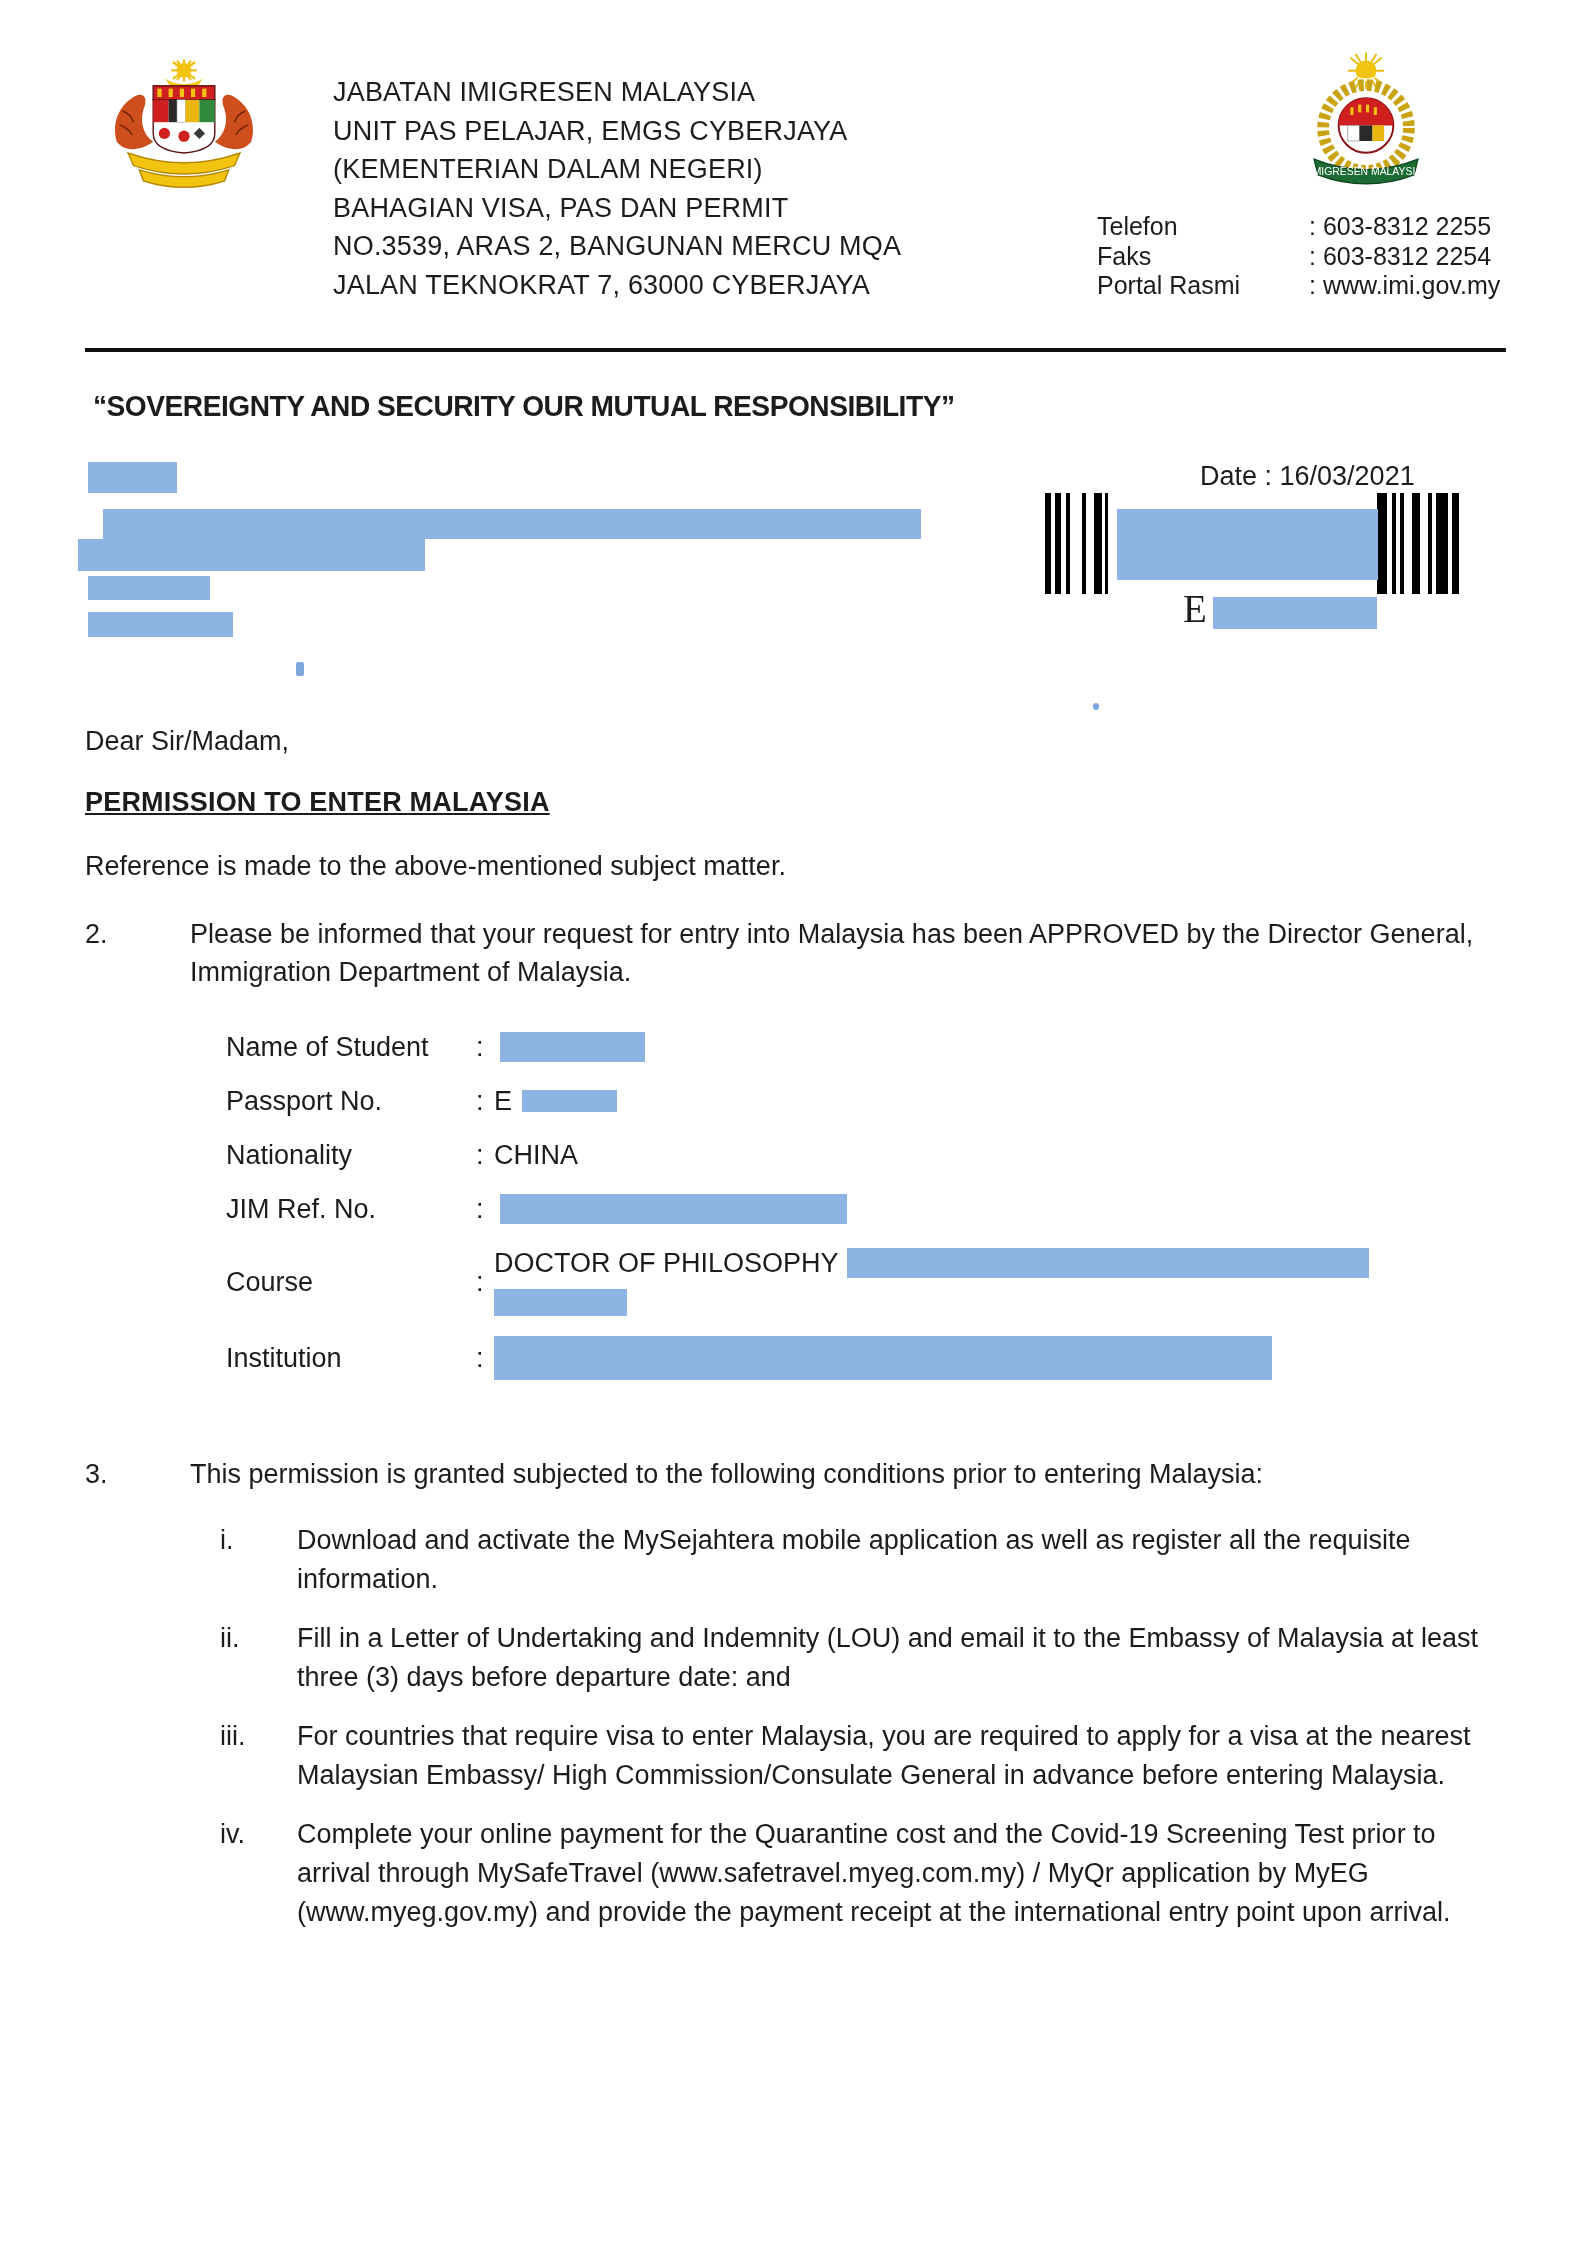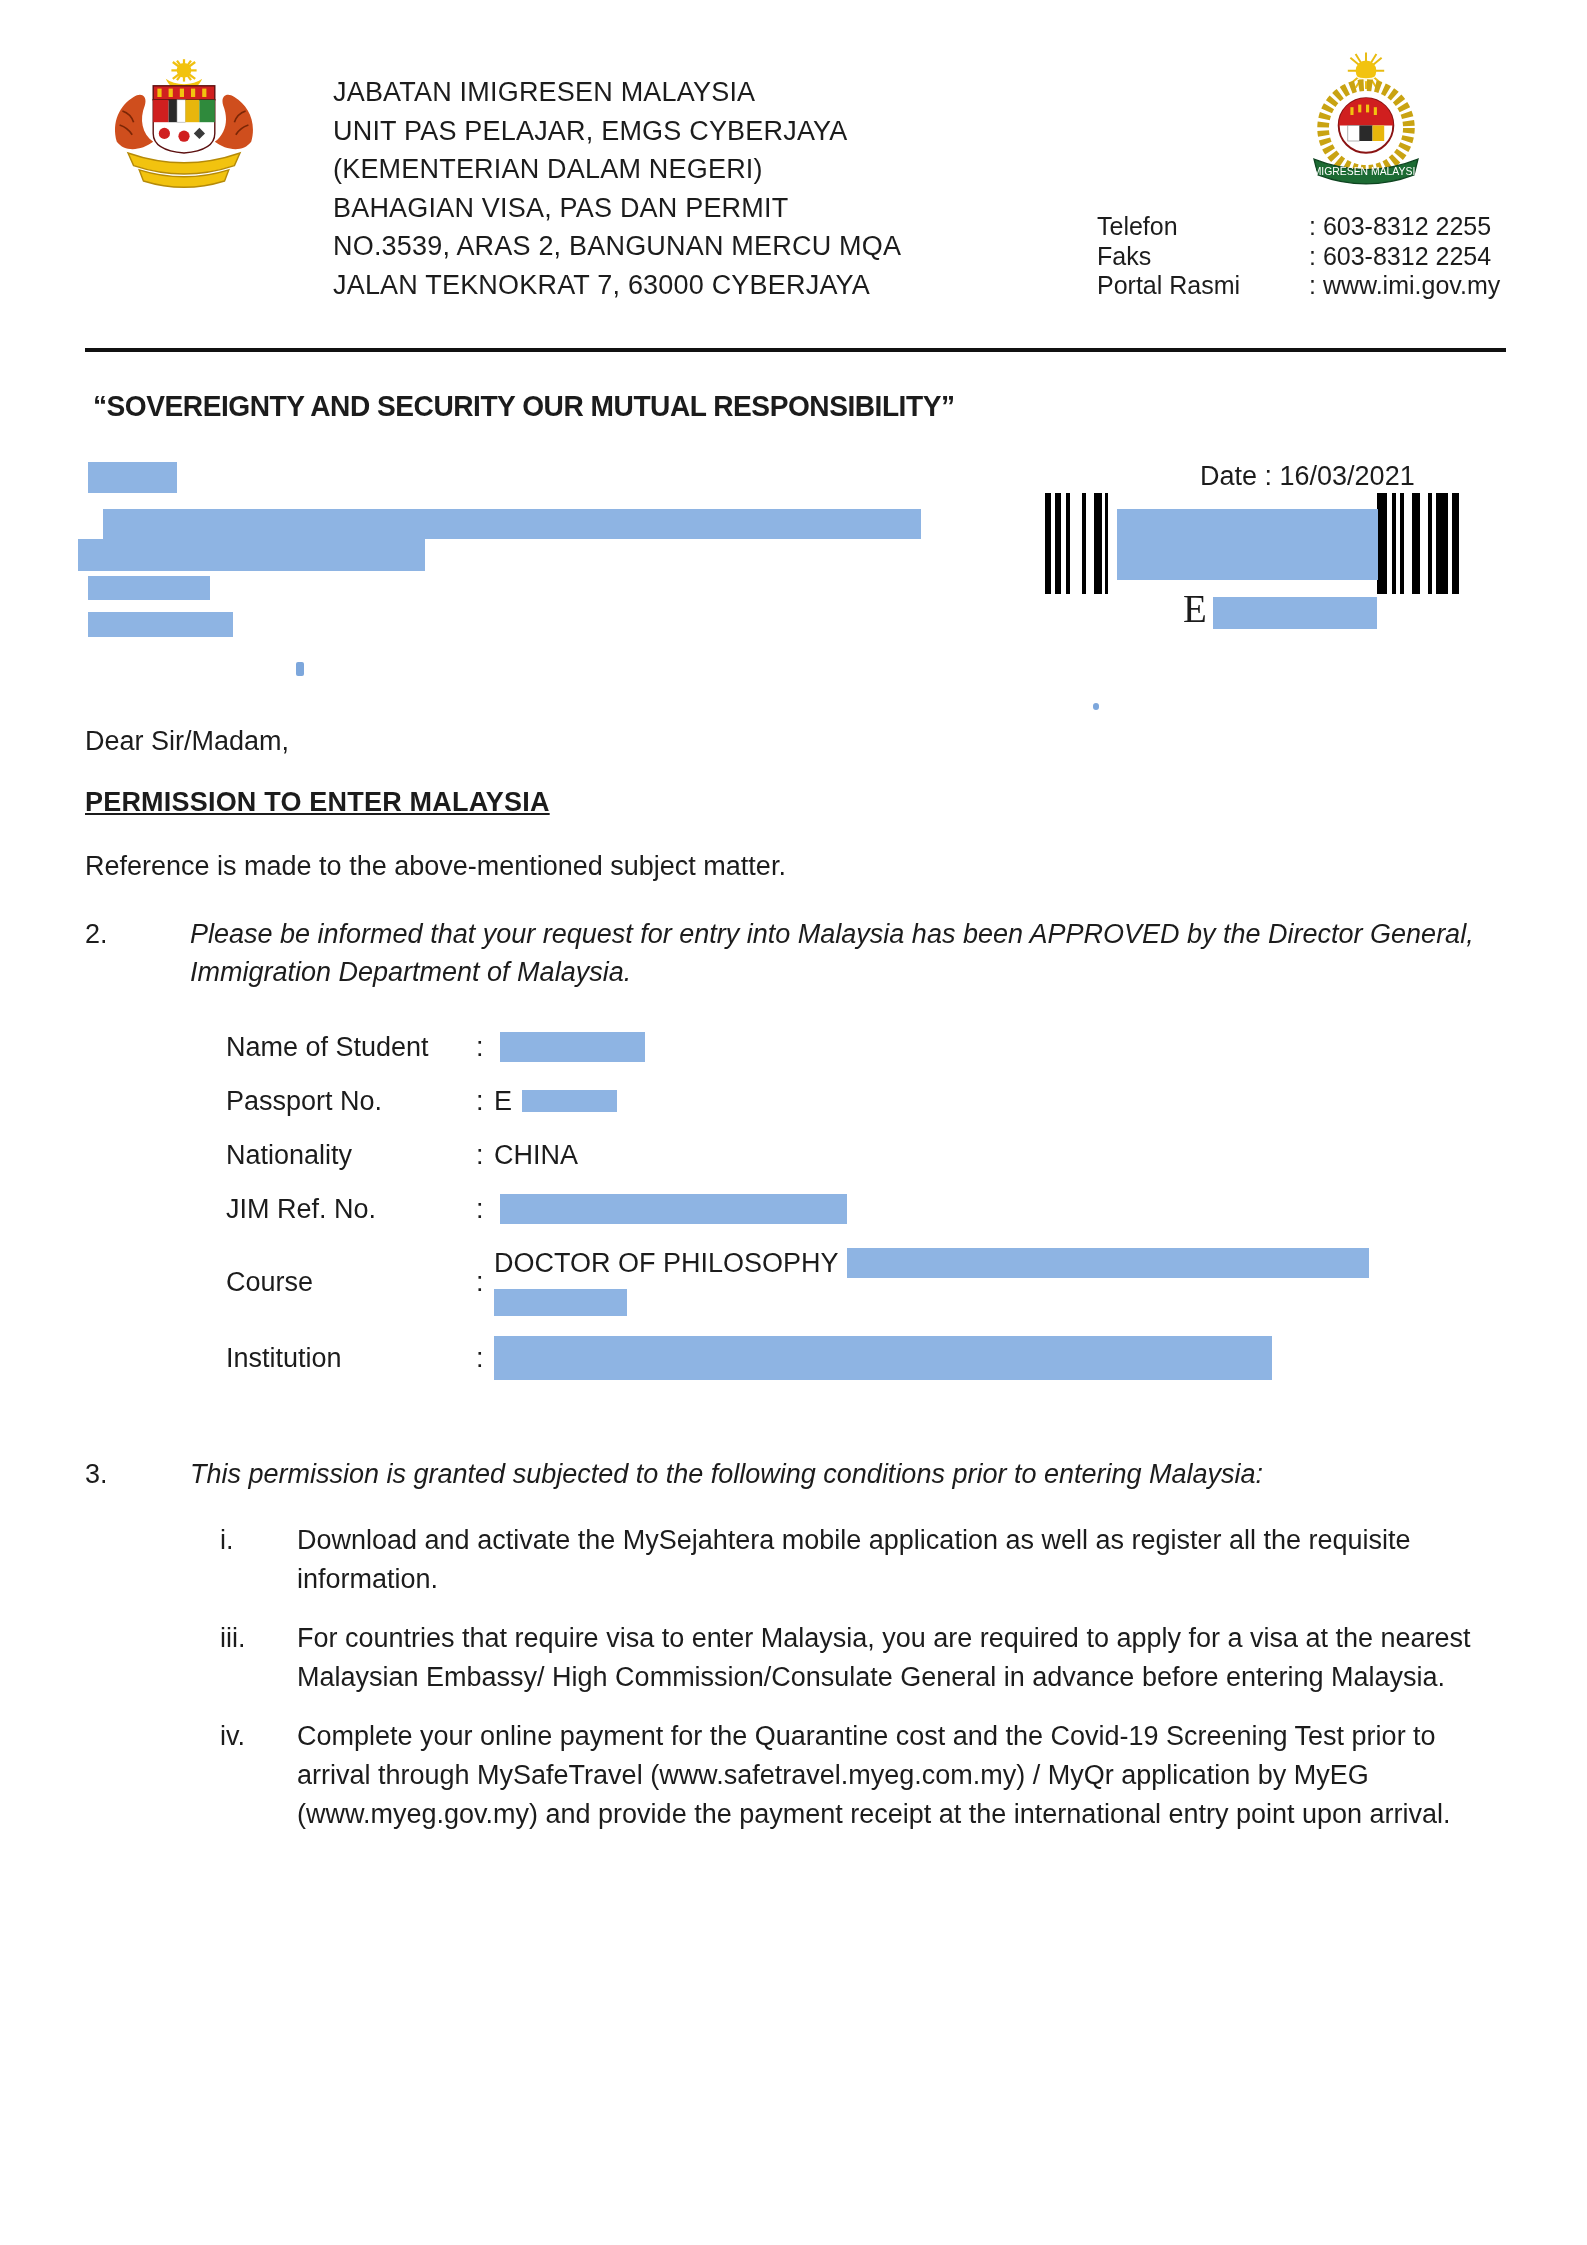--- a/index.html
+++ b/index.html
@@ -46,21 +46,21 @@
     font-family:"Liberation Serif", serif; font-size:39px; line-height:42px;
   }
   .passport-code .blk { display:inline-block; background:#8EB4E3; width:164px; height:32px; margin:9px 0 0 6px; }
   
   .body { position:absolute; left:85px; top:722px; width:1422px; font-size:27px; line-height:38px; }
   .salutation { margin-bottom:23px; }
   .subject { margin-bottom:26px; font-weight:bold; text-decoration:underline; letter-spacing:0.2px; }
   .reference { margin-bottom:30px; }
   .numbered { display:flex; }
   .numbered .num { width:105px; flex:none; }
-  .numbered .ptext { max-width:1320px;font-style:italic; }
+  .numbered .ptext { max-width:1320px; }
   .para2 { margin-bottom:37px; }
   .para3 { margin-bottom:28px; }
   .details { margin-left:141px; margin-bottom:75px; }
   .drow { display:flex; align-items:center; min-height:30px; margin-bottom:16px; }
   .drow .dlabel { width:250px; flex:none; }
   .drow .dcolon { width:18px; flex:none; }
   .drow .dval { display:flex; align-items:center; }
   .rb { display:inline-block; background:#8EB4E3; vertical-align:middle; }
   .rb-name { width:145px; height:30px; margin-left:6px; }
   .rb-passport { width:95px; height:22px; margin-left:10px; }
@@ -293,20 +293,24 @@
     <div class="numbered para3">
       <span class="num">3.</span>
       <span class="ptext">This permission is granted subjected to the following conditions prior to entering Malaysia:</span>
     </div>
 
     <div class="cond">
       <span class="cnum">i.</span>
       <span class="ctext">Download and activate the MySejahtera mobile application as well as register all the requisite information.</span>
     </div>
     <div class="cond">
+      <span class="cnum">ii.</span>
+      <span class="ctext">Fill in a Letter of Undertaking and Indemnity (LOU) and email it to the Embassy of Malaysia at least three  (3) days before departure date: and</span>
+    </div>
+    <div class="cond">
       <span class="cnum">iii.</span>
       <span class="ctext">For countries that require visa to enter Malaysia, you are required to apply for a visa at the nearest Malaysian Embassy/ High Commission/Consulate General in advance before entering Malaysia.</span>
     </div>
     <div class="cond">
       <span class="cnum">iv.</span>
       <span class="ctext">Complete your online payment for the Quarantine cost and the Covid-19 Screening Test prior to arrival through MySafeTravel (www.safetravel.myeg.com.my) / MyQr application by MyEG (www.myeg.gov.my) and provide the payment receipt at the international entry point upon arrival.</span>
     </div>
 
   </div>
 

